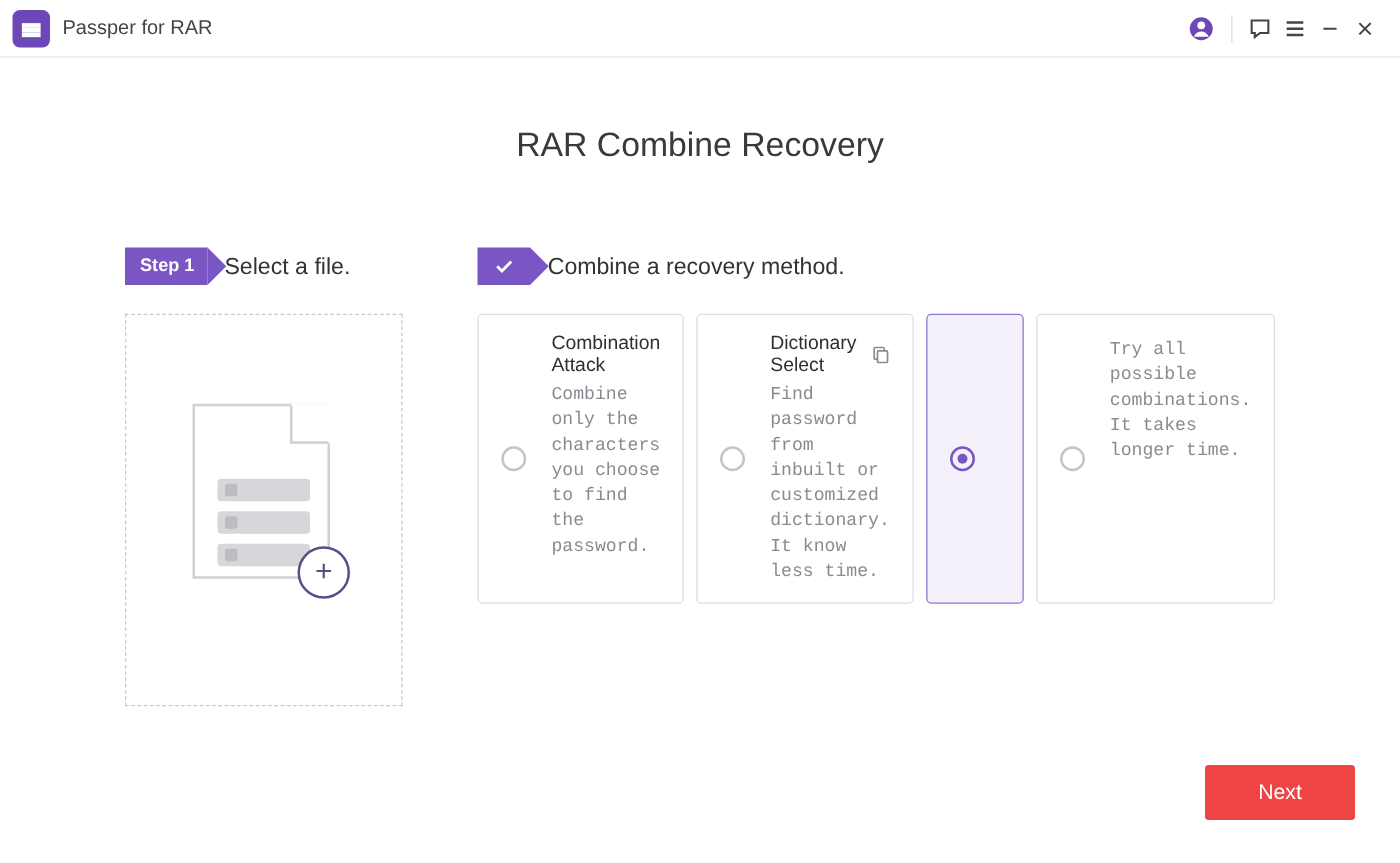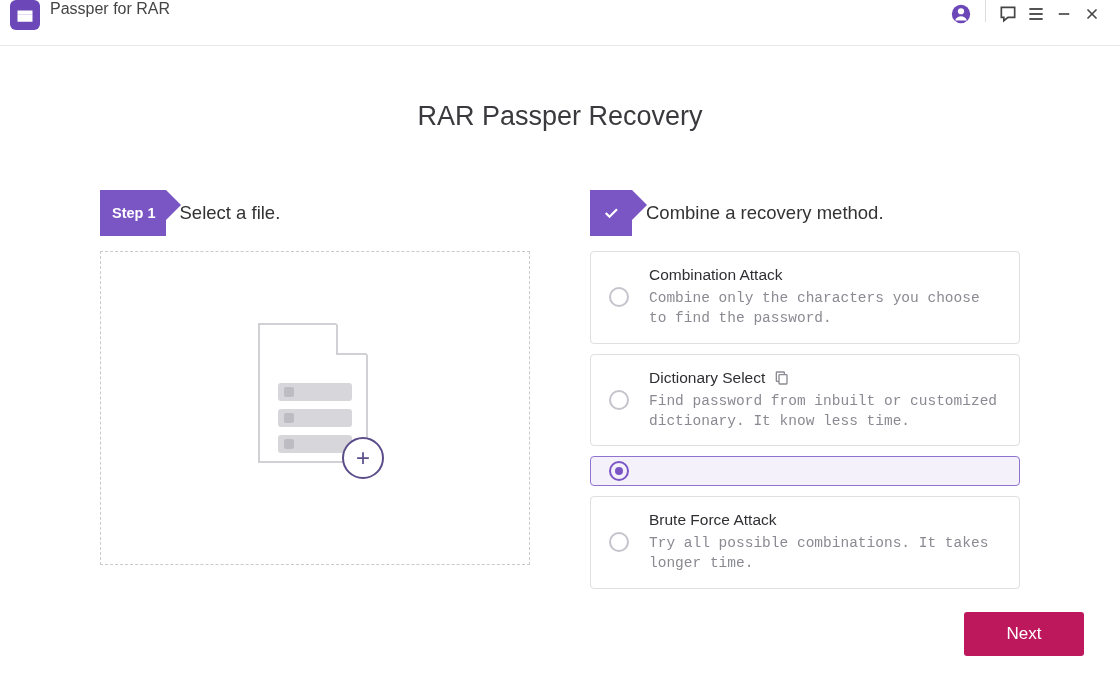--- a/index.html
+++ b/index.html
@@ -8,20 +8,21 @@
     height: 690px;
     font-family: "Segoe UI", Arial, sans-serif;
     background: #ffffff;
     color: #333;
     overflow: hidden;
   }
   .titlebar {
     height: 46px;
     border-bottom: 1px solid #e8e8ea;
     display: flex;
+    align-items: center;
     padding: 0 14px 0 10px;
   }
   .app-logo {
     width: 30px; height: 30px;
     background: #6b47b8;
     border-radius: 6px;
     display: flex; align-items: center; justify-content: center;
     margin-right: 10px;
   }
   .app-logo svg { width: 18px; height: 18px; }
@@ -59,21 +60,21 @@
     gap: 14px;
     height: 32px;
   }
   .step-badge {
     position: relative;
     background: #7a55c4;
     color: #fff;
     font-size: 14.5px;
     font-weight: 600;
     padding: 0 10px 0 12px;
-    height: 46px;
+    height: 30px;
     display: flex; align-items: center;
   }
   .step-badge::after {
     content: "";
     position: absolute;
     right: -15px; top: 0;
     border-top: 15px solid transparent;
     border-bottom: 15px solid transparent;
     border-left: 15px solid #7a55c4;
   }
@@ -124,21 +125,21 @@
     position: absolute;
     right: -4px; bottom: 14px;
     width: 42px; height: 42px;
     background: #fff;
     border: 2px solid #5b4d8a;
     border-radius: 50%;
     display: flex; align-items: center; justify-content: center;
     font-size: 24px; color: #5b4d8a;
     line-height: 1;
   }
-  .method-list { display: flex; flex-direction: column; gap: 10px; }
+  .method-list { display: flex; gap: 10px; }
   .method-card {
     border: 1px solid #dedee3;
     border-radius: 4px;
     padding: 14px 18px 14px 58px;
     position: relative;
     cursor: pointer;
     background: #fff;
   }
   .method-card.selected {
     border-color: #8f73cf;
@@ -169,21 +170,21 @@
     margin-top: 4px;
     line-height: 1.4;
     font-family: Liberation Mono, monospace;
   }
   .dict-icon { color:#8a8a92; display:inline-flex; }
   .next-btn {
     position: absolute;
     right: 36px;
     bottom: 34px;
     width: 120px; height: 44px;
-    background: #be185d;
+    background: #ef4444;
     color: #fff;
     font-size: 17px;
     border: none;
     border-radius: 3px;
     cursor: pointer;
   }
 </style>
 </head>
 <body>
 
@@ -224,21 +225,21 @@
   </div>
   <div class="tb-icon">
     <svg width="18" height="18" viewBox="0 0 24 24" stroke="currentColor" stroke-width="2.2">
       <line x1="6" y1="6" x2="18" y2="18"></line>
         <line x1="18" y1="6" x2="6" y2="18"></line>
     </svg>
   </div>
 </div>
 
 <div class="content">
-  <h1 class="page-title">RAR Passper Recovery</h1>
+  <h1 class="page-title">RAR Combine Recovery</h1>
 
   <div class="columns">
     <div class="col">
       <div class="step-head">
         <div class="step-badge">Step 1</div>
         <div class="step-label">Select a file.</div>
       </div>
       <div class="dropzone">
         <div class="file-illustration">
           <div class="doc-shape">
@@ -282,23 +283,20 @@
             </div>
             <div class="method-desc">Find password from inbuilt or customized dictionary. It know less time.</div>
           </div>
           <div class="method-card selected">
             <div class="radio-ring">
               <div class="radio-dot"></div>
             </div>
           </div>
           <div class="method-card">
             <div class="radio-ring"></div>
-            <div class="method-title">
-              <span>Brute Force Attack</span>
-            </div>
             <div class="method-desc">Try all possible combinations. It takes longer time.</div>
           </div>
         </div>
     </div>
   </div>
 </div>
 
 <button class="next-btn">Next</button>
 
 </body></html>

